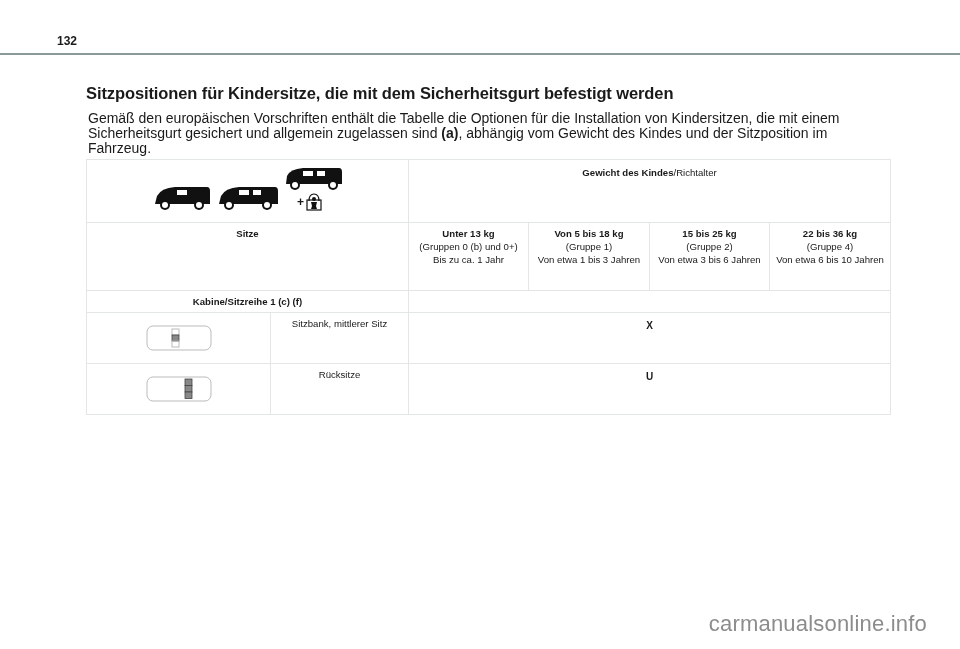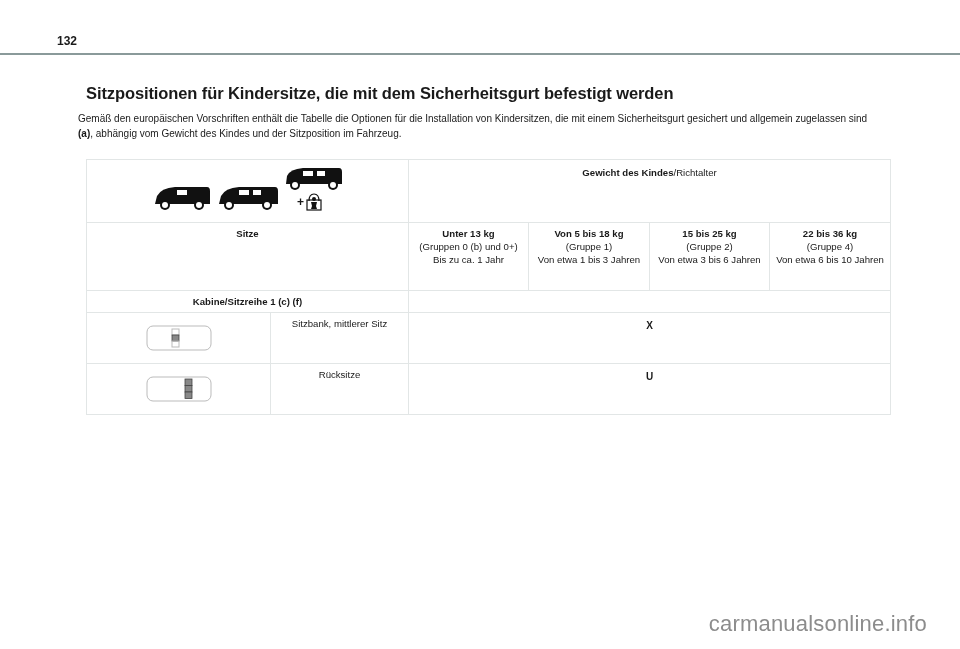--- a/index.html
+++ b/index.html
@@ -1,20 +1,20 @@
 <!DOCTYPE html>
 <html><head>
 <meta charset="utf-8">
 <style>
   html, body { margin:0; padding:0; background:#ffffff; }
   body { width:960px; height:649px; position:relative; overflow:hidden; font-family:"Liberation Sans", sans-serif; color:#1a1a1a; }
   .page-num { position:absolute; left:57px; top:34px; font-size:12px; font-weight:bold; }
   .top-rule { position:absolute; left:0; top:53px; width:960px; height:2px; background:#8a9a9a; }
   .title { position:absolute; left:86px; top:84px; font-size:16.5px; font-weight:bold; letter-spacing:-0.1px; white-space:nowrap; }
-  .intro { position:absolute; left:78px; top:111px; width:800px; font-size:10px; line-height:15px; }
+  .intro { position:absolute; left:88px; top:111px; width:800px; font-size:14px; line-height:15px; }
   .intro b { font-weight:bold; }
   table.seat { position:absolute; left:86px; top:159px; width:804px; border-collapse:collapse; table-layout:fixed; font-size:9.6px; }
   table.seat td { border:1px solid #e2e6e6; text-align:center; vertical-align:top; padding:4px 5px; line-height:13px; }
   .bold { font-weight:bold; }
   .val { font-weight:bold; font-size:10px; padding-top:6px !important; }
   .car-icons { display:flex; justify-content:center; align-items:flex-start; gap:6px; padding-top:2px; }
   .plan-icons { display:flex; justify-content:center; gap:2px; padding-top:6px; }
   .watermark { position:absolute; right:33px; top:611px; font-size:22px; color:#8c8c8c; letter-spacing:0.2px; }
 </style>
 </head>

